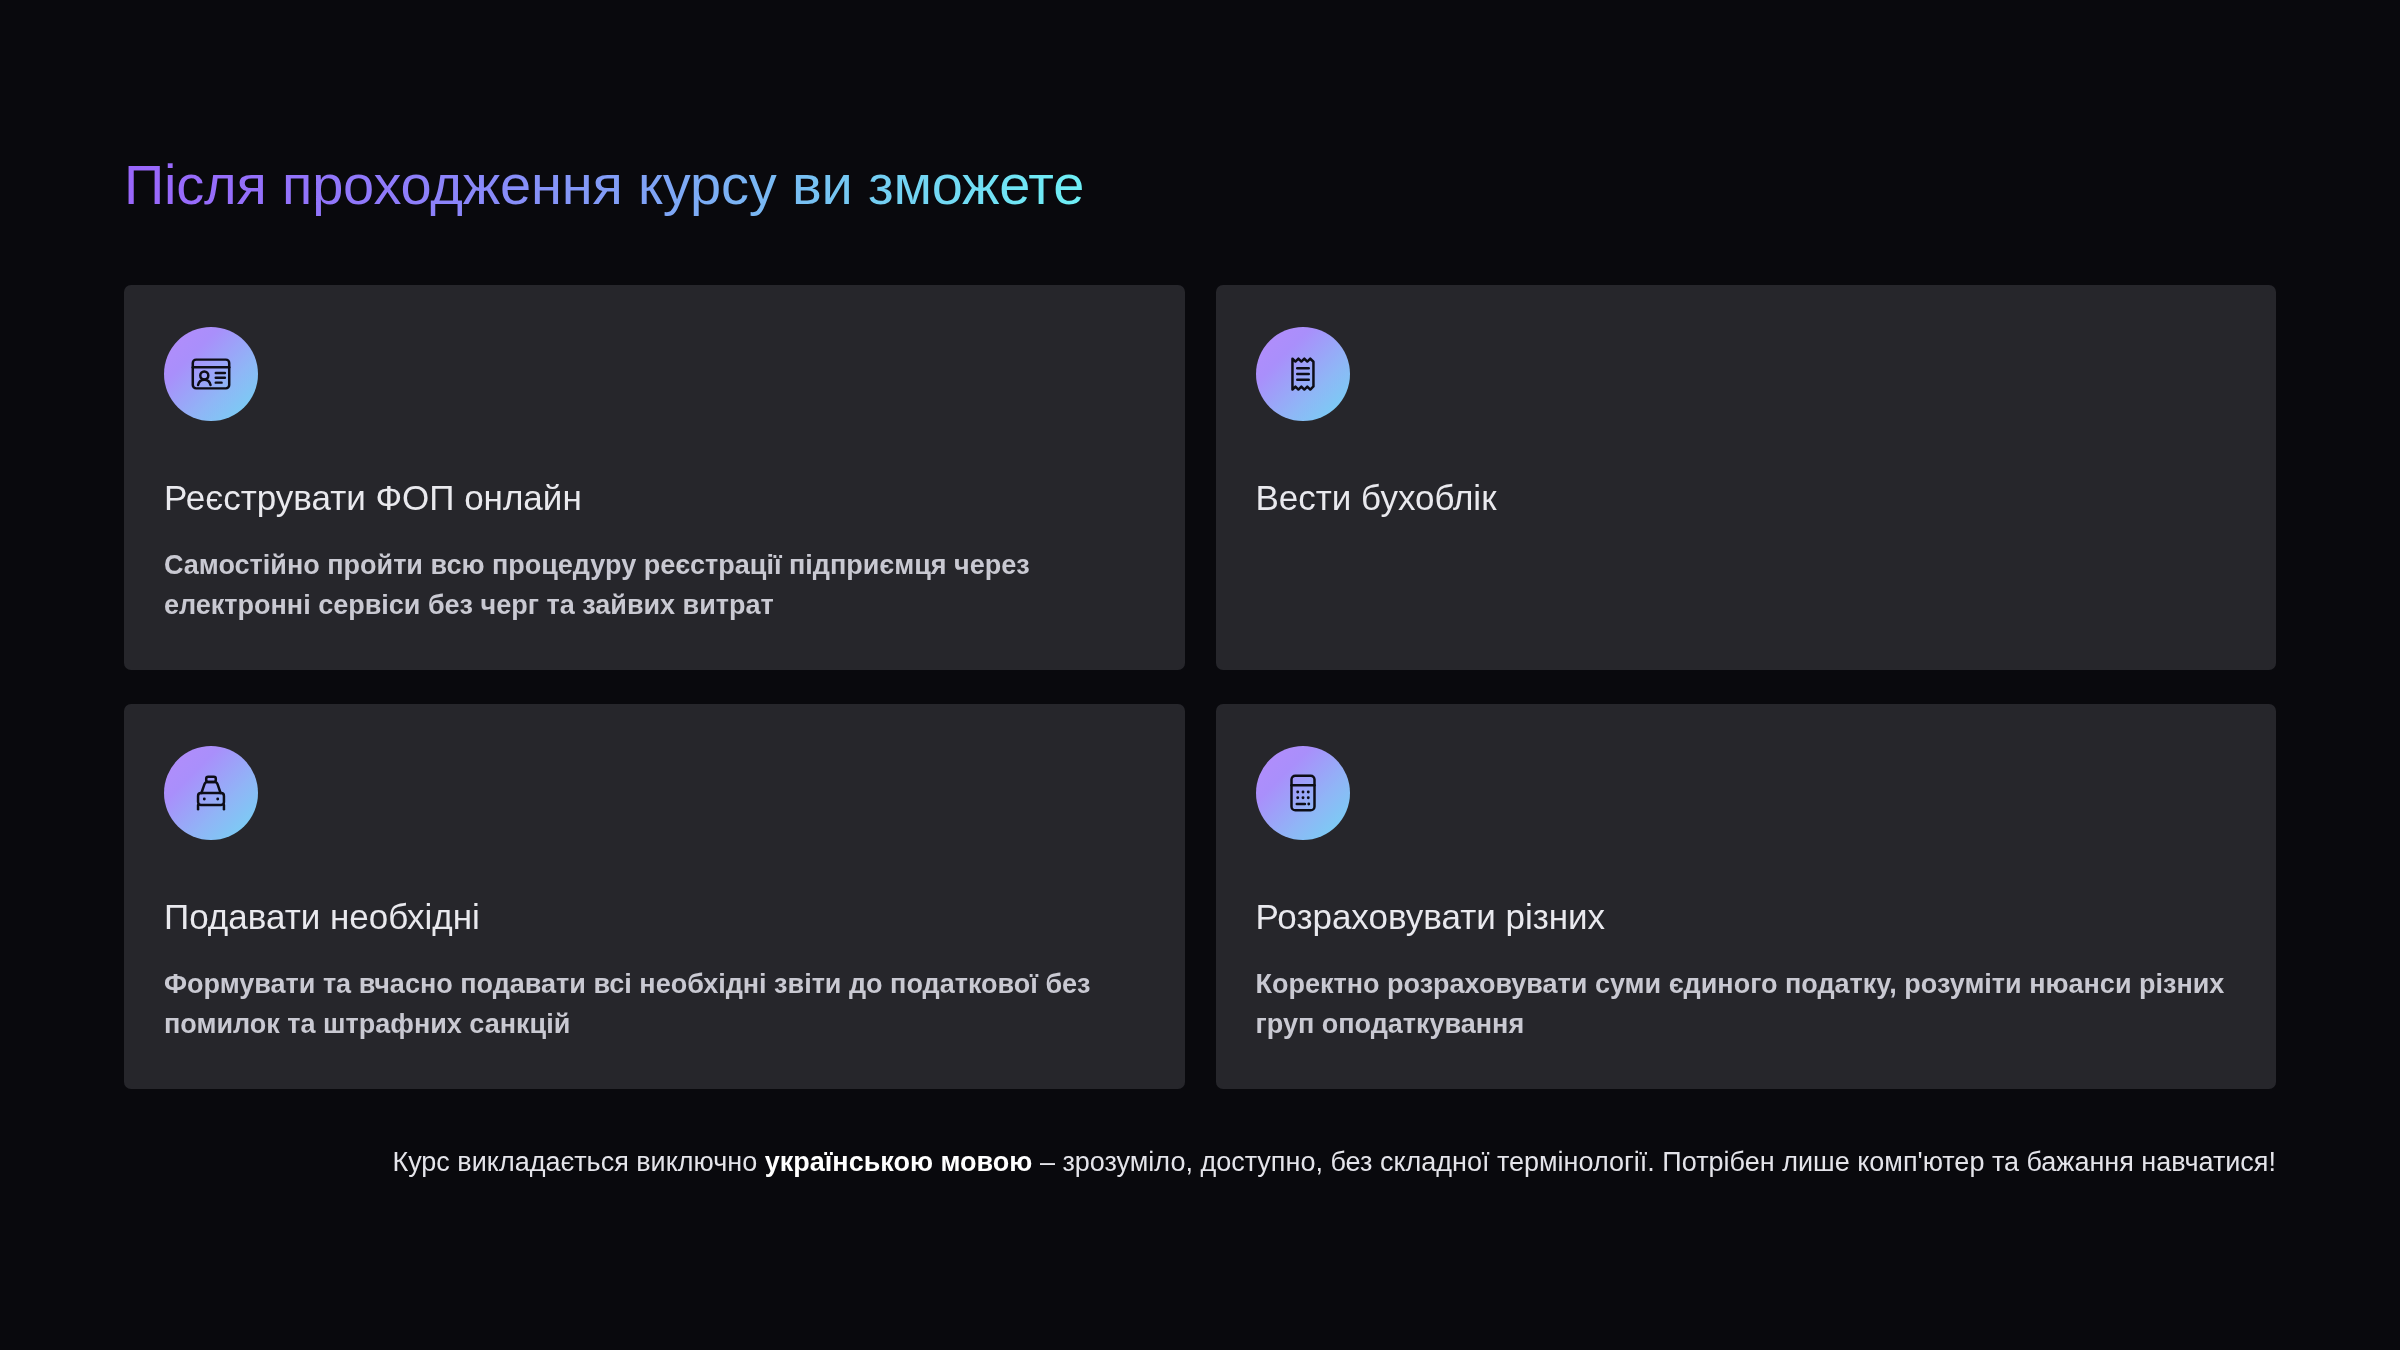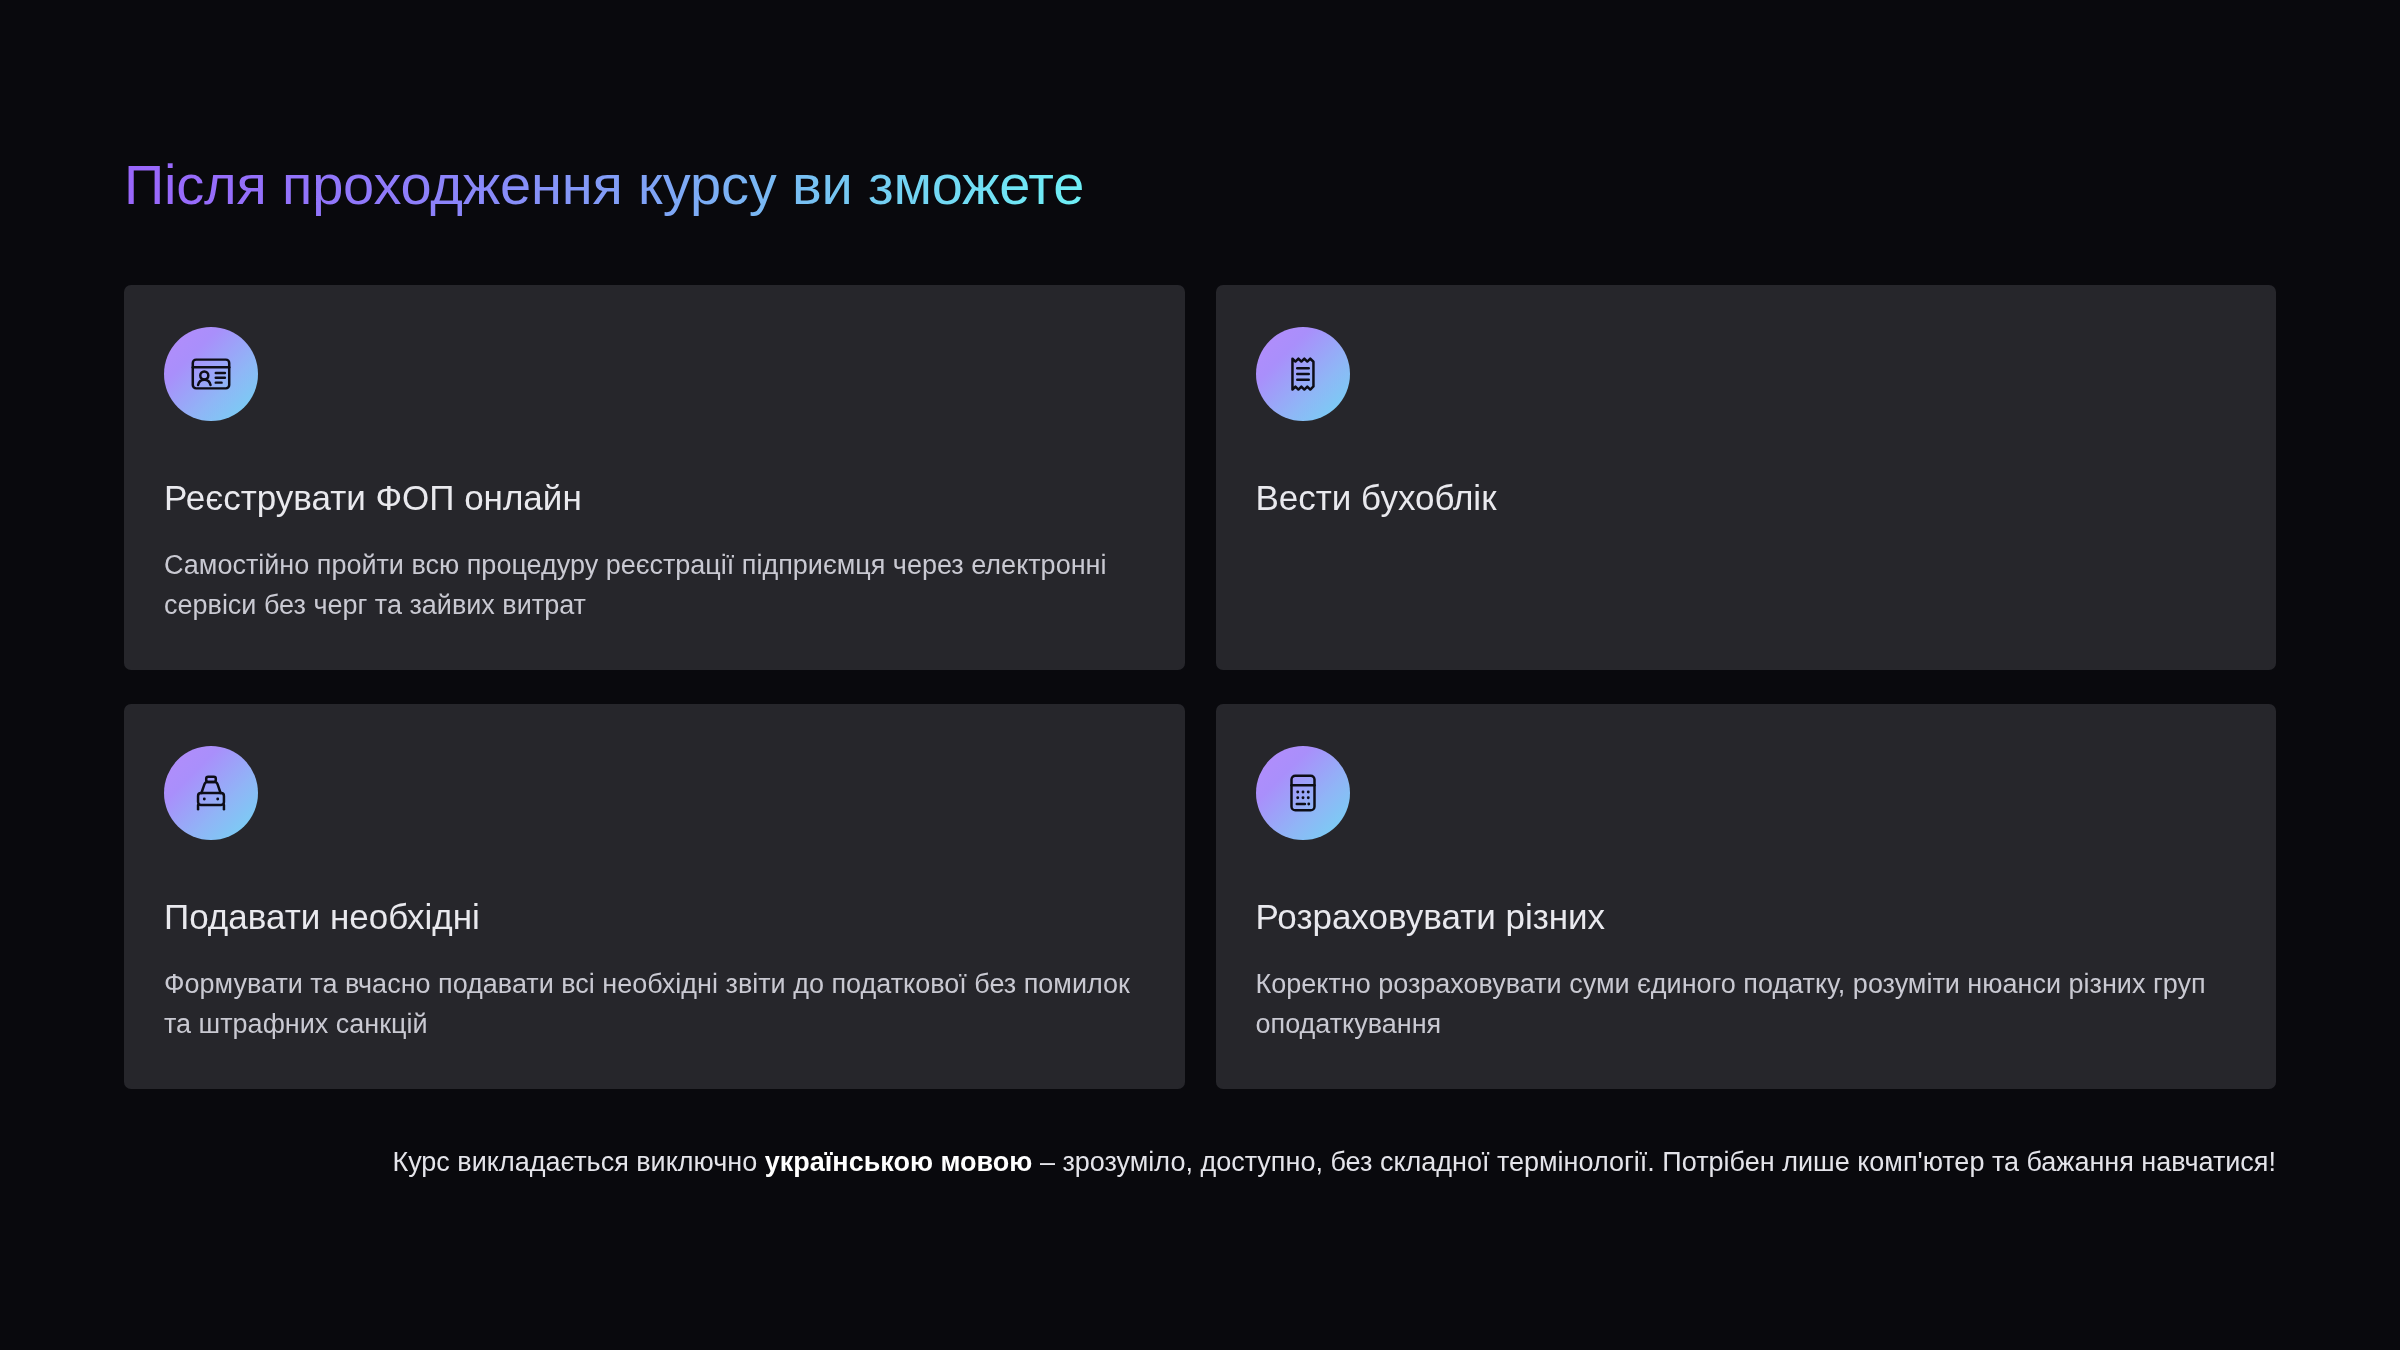--- a/index.html
+++ b/index.html
@@ -76,21 +76,21 @@
     margin-top: 56px;
     font-size: 35px;
     font-weight: 400;
     color: #e9e9ee;
     line-height: 1.2;
   }
 
   .card-desc {
     margin-top: 27px;
     font-size: 27px;
-    font-weight: 400;
+    font-weight: 700;
     line-height: 1.48;
     color: #c9c9d2;
     max-width: 1000px;
   }
 
   .footer-note {
     margin-top: 53px;
     font-size: 27px;
     line-height: 1.5;
     color: #e4e4ea;

